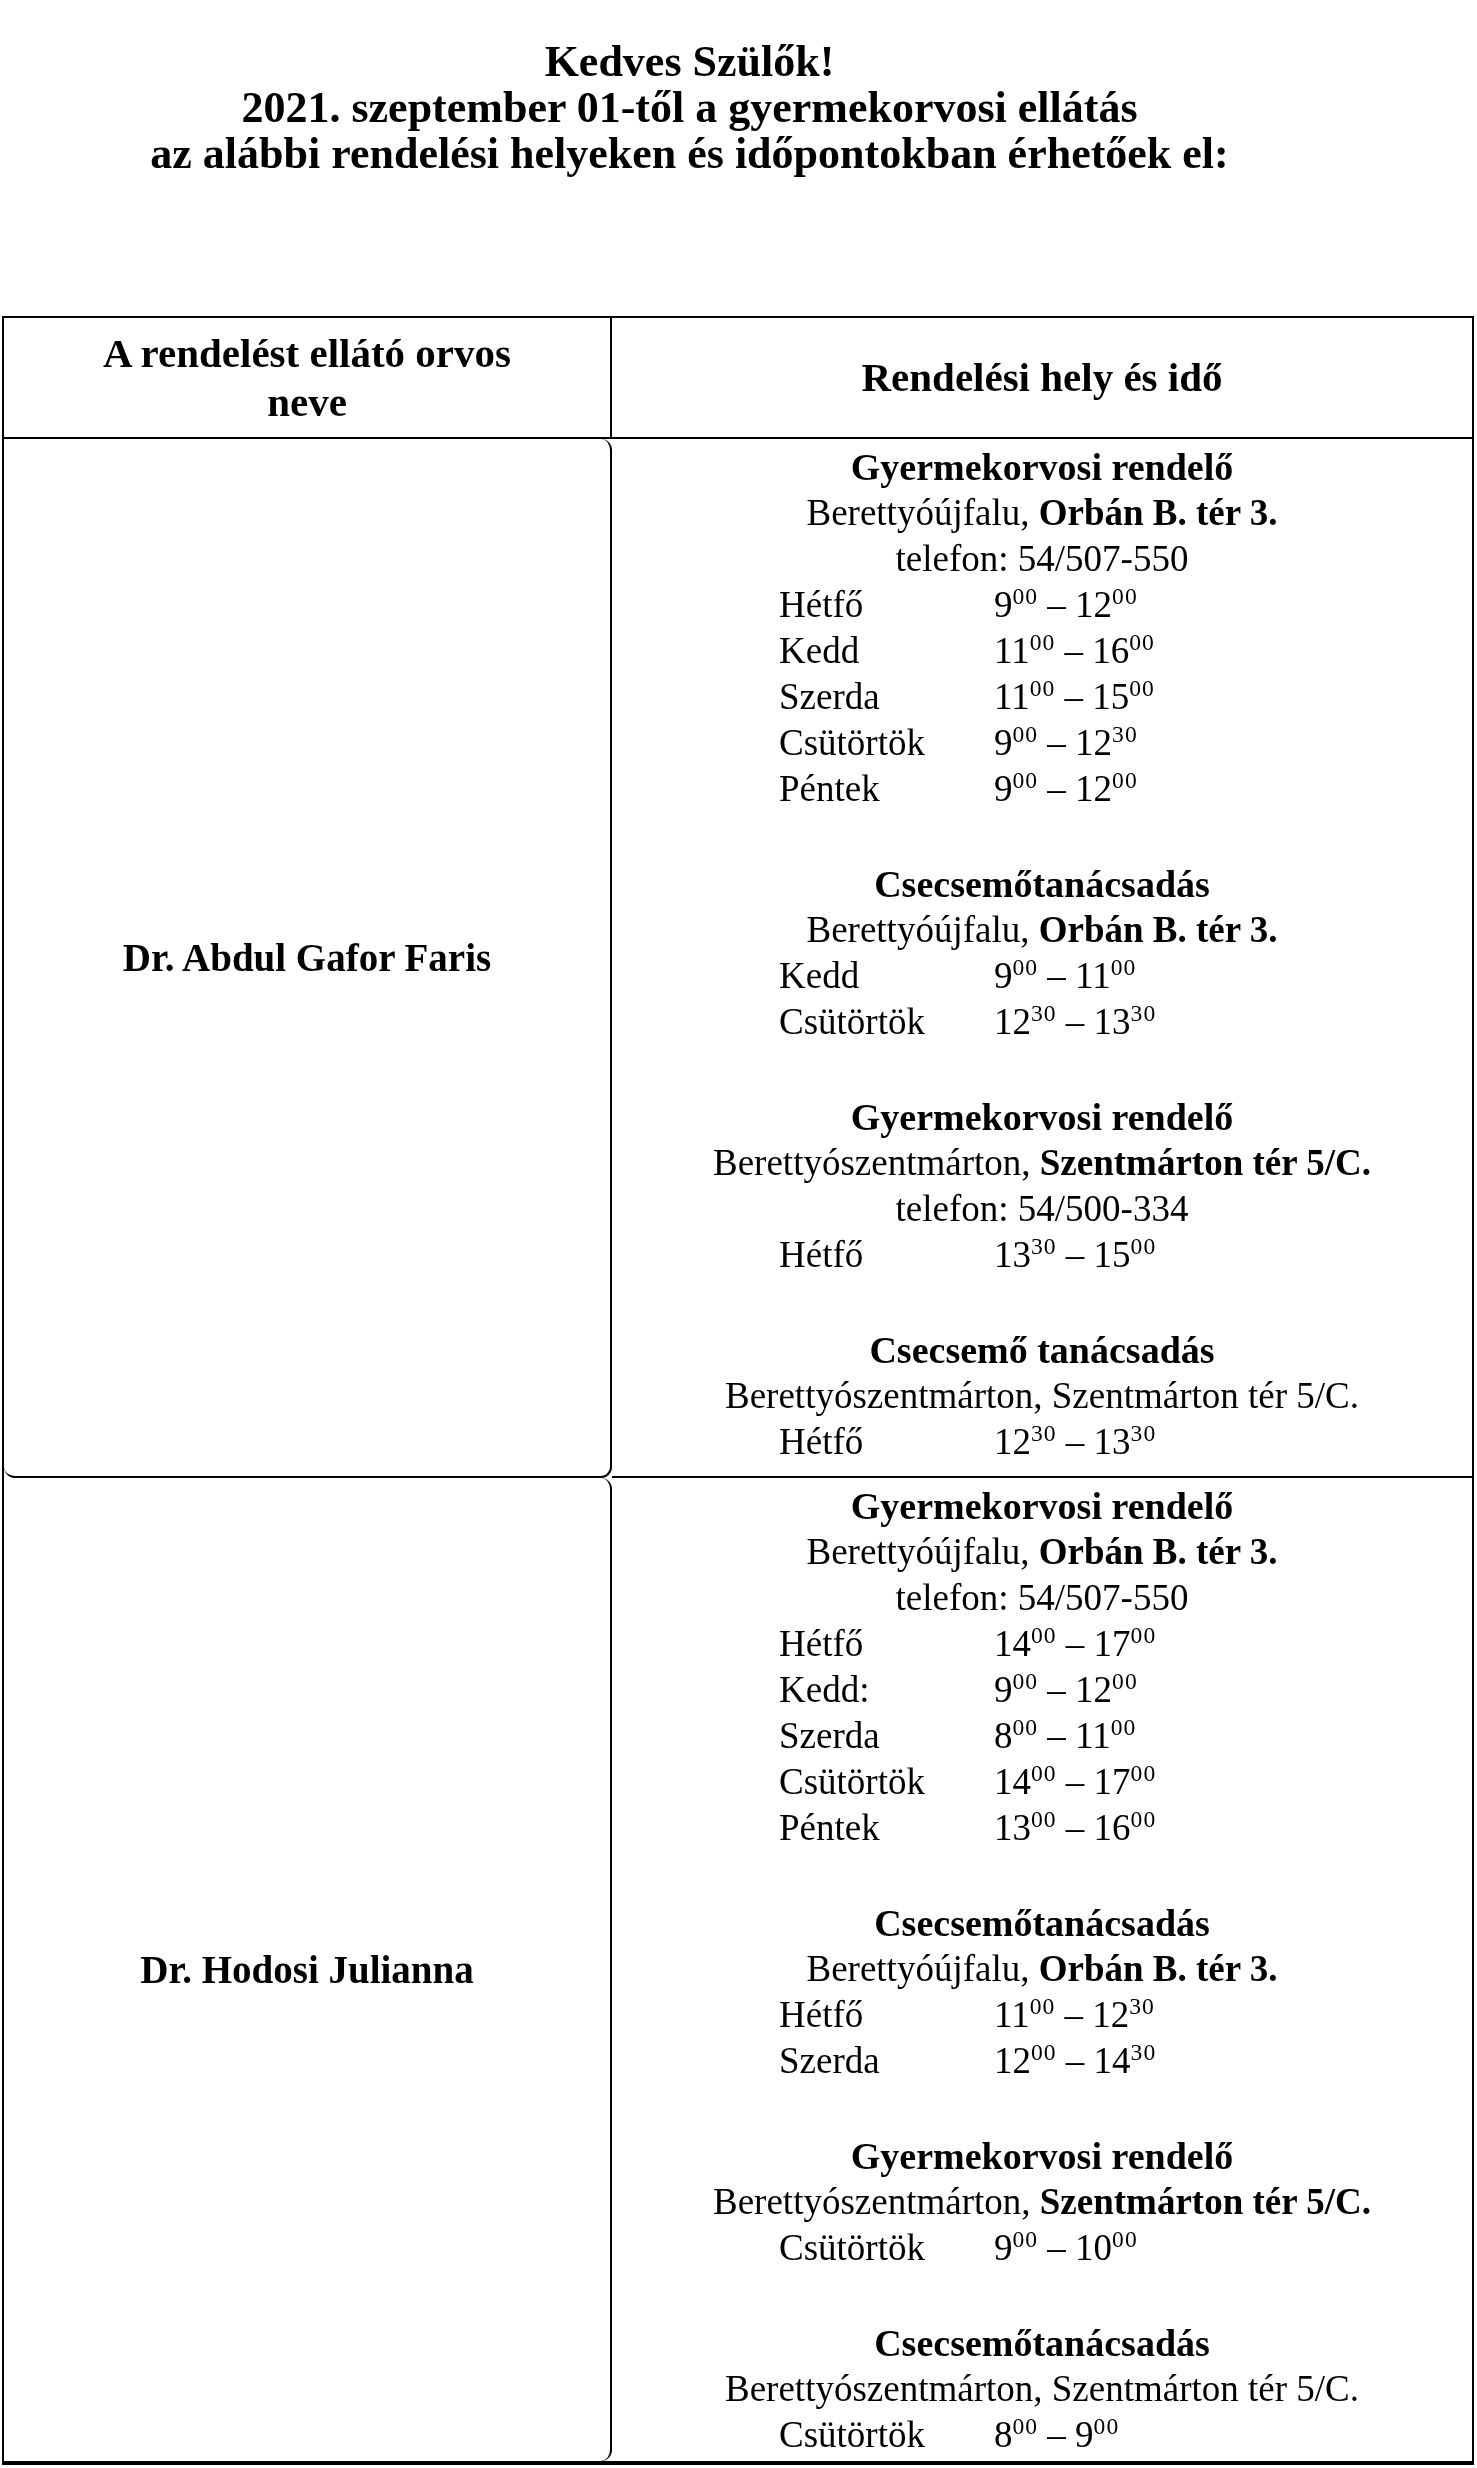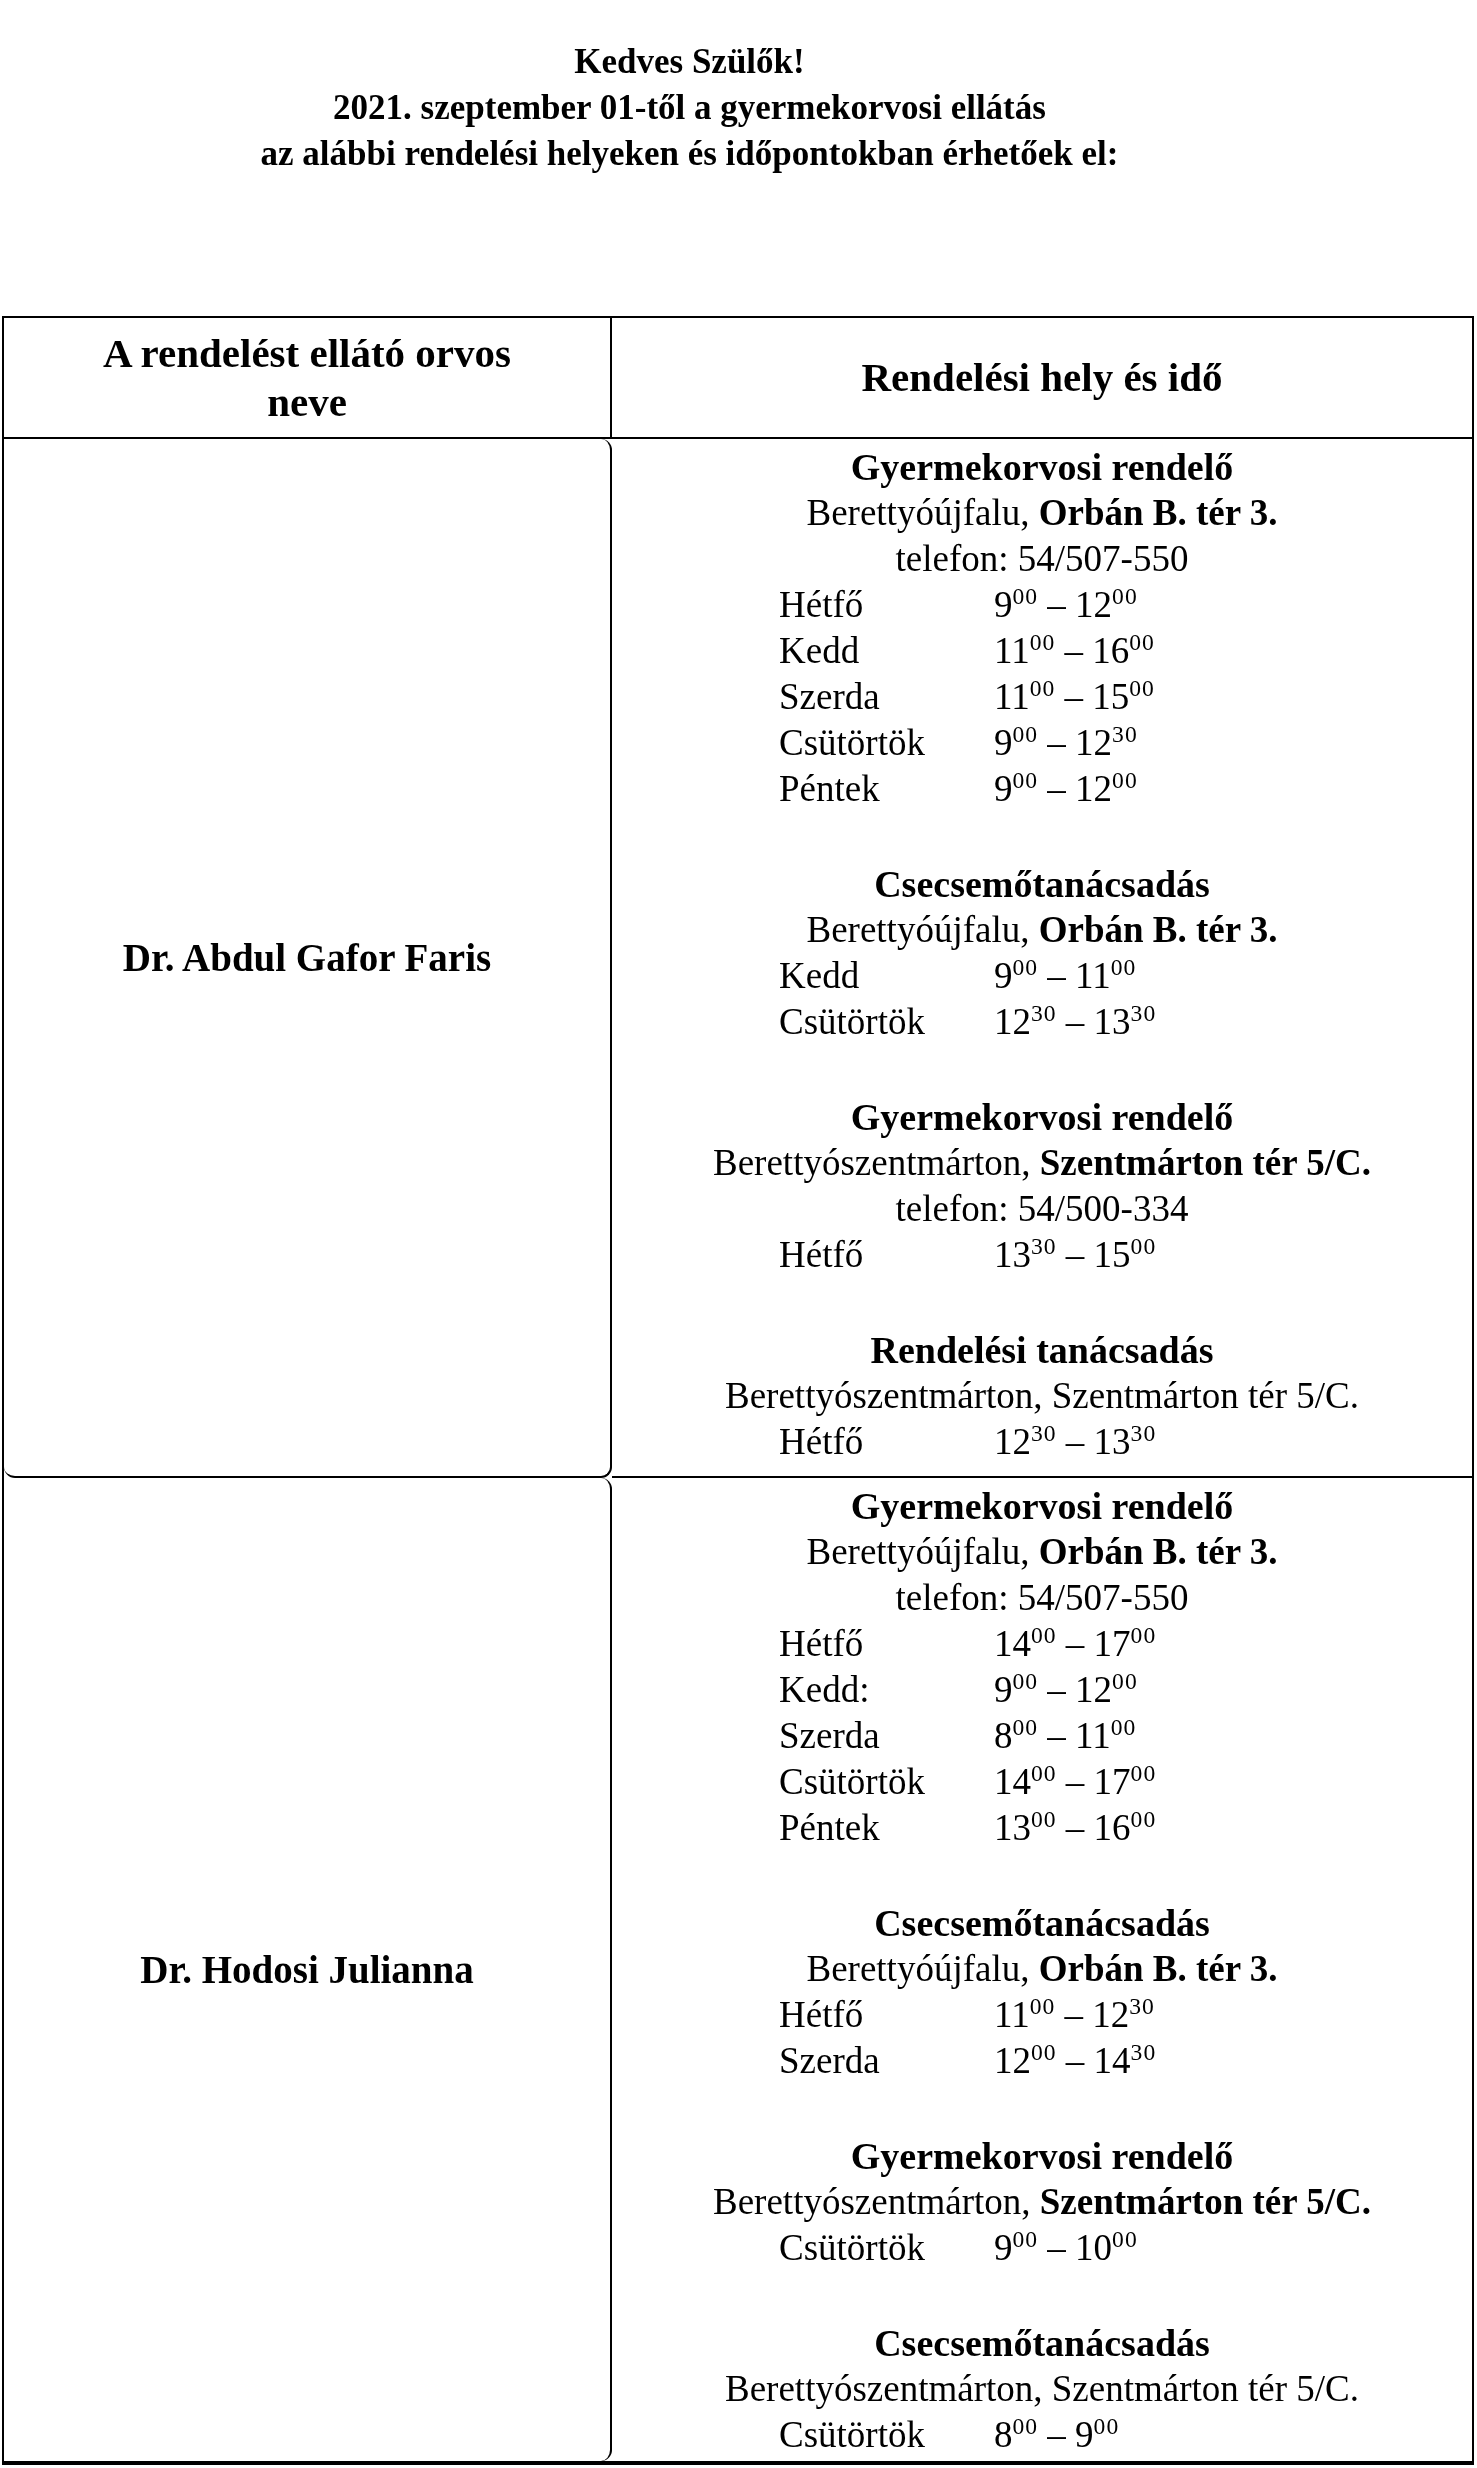--- a/index.html
+++ b/index.html
@@ -8,21 +8,21 @@
     background:#ffffff;color:#000000;
     font-family:"Liberation Serif",serif;
     position:relative;overflow:hidden;
   }
   
   .header{position:absolute;top:0;left:0;width:1379px;text-align:center;}
   .main-title{
     margin-top:15.8px;font-size:59px;font-weight:bold;
     letter-spacing:2px;white-space:nowrap;line-height:73px;
   }
-  .intro{margin-top:39px;font-size:35px;font-weight:bold;line-height:46px;}
+  .intro{margin-top:39px;font-size:44px;font-weight:bold;line-height:46px;}
   .intro div{white-space:nowrap;}
   
   .sched-table{
     position:absolute;top:316px;left:2px;width:1472px;height:2149px;
     box-sizing:border-box;
     border:2px solid #000;border-bottom:4.9px solid #000;
     display:grid;
     grid-template-columns:608px 1fr;
     grid-template-rows:121px 1039px 1fr;
     background:#fff;
@@ -107,21 +107,21 @@
       <div class="block">
         <div class="line b-title">Gyermekorvosi rendelő</div>
         <div class="line addr"><span>Berettyószentmárton, </span><span class="b">Szentmárton tér 5/C.</span></div>
         <div class="line">telefon: 54/500-334</div>
         <div class="srow">
           <span class="day">Hétfő</span>
           <span class="time">13<span class="sup">30</span> – 15<span class="sup">00</span></span>
         </div>
       </div>
       <div class="block">
-        <div class="line b-title">Rendelési tanácsadás</div>
+        <div class="line b-title">Csecsemő tanácsadás</div>
         <div class="line addr"><span>Berettyószentmárton, Szentmárton tér 5/C.</span></div>
         <div class="srow">
           <span class="day">Hétfő</span>
           <span class="time">12<span class="sup">30</span> – 13<span class="sup">30</span></span>
         </div>
       </div>
     </div>
 
   <div class="cell c-left doctor">Dr. Hodosi Julianna</div>
   <div class="cell blocks">

